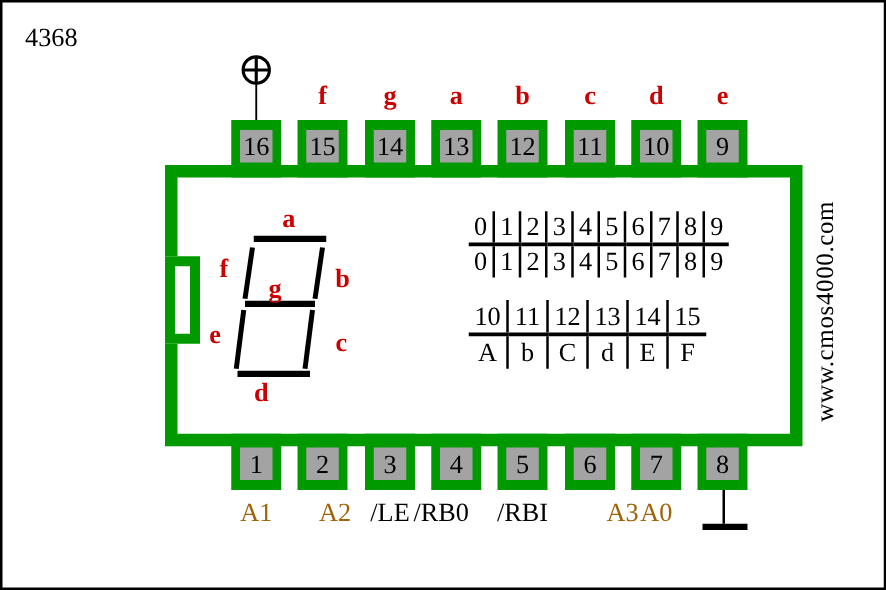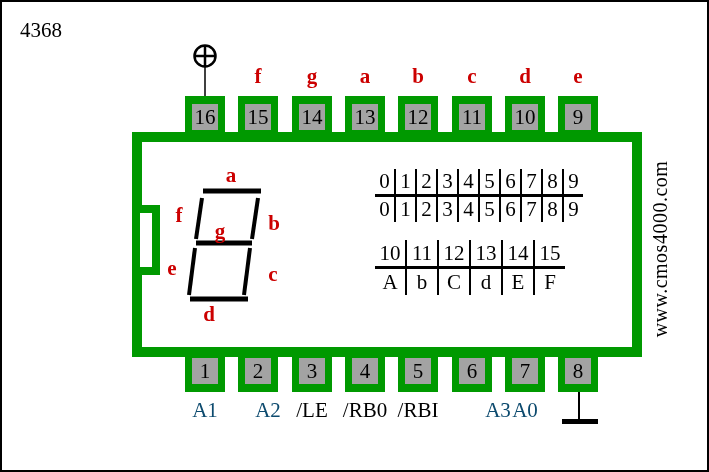--- a/index.html
+++ b/index.html
@@ -35,21 +35,21 @@
   .pin-bottom .pin-inner { margin-top:11px; }
 
   
   .top-letter {
     top:62px; transform:translateX(-50%);
     color:#cc0000; font-weight:bold; font-size:21px;
   }
 
   
   .pin-label { top:396px; transform:translateX(-50%); font-size:21px; }
-  .pin-label.blue { color:#0c4a6e; }
+  .pin-label.blue { color:#a16207; }
 
   
   .seg-letter {
     transform:translate(-50%,-50%);
     color:#cc0000; font-weight:bold; font-size:21px; z-index:4;
   }
 
   
   .decode-table { position:absolute; border-collapse:collapse; font-size:21px; z-index:4; }
   .decode-table td {
@@ -216,21 +216,21 @@
   <div class="abs pin pin-bottom" style="left:503px;">
       <div class="pin-inner">7</div>
     </div>
   <div class="abs pin pin-bottom" style="left:556px;">
       <div class="pin-inner">8</div>
     </div>
 
   <span class="abs pin-label blue" style="left:203px;">A1</span>
   <span class="abs pin-label blue" style="left:266px;">A2</span>
   <span class="abs pin-label" style="left:310px;">/LE</span>
-  <span class="abs pin-label" style="left:363px;">/RB0</span>
+  <span class="abs pin-label" style="left:351px;">/RB0</span>
   <span class="abs pin-label" style="left:416px;">/RBI</span>
   <span class="abs pin-label blue" style="left:496px;">A3</span>
   <span class="abs pin-label blue" style="left:523px;">A0</span>
 
   <span class="abs" style="left:558px; top:388px;">
     <svg width="40" height="36" viewBox="0 0 40 36">
       <line x1="19" y1="0" x2="19" y2="29" stroke="#000" stroke-width="2"></line>
       <line x1="2" y1="31.5" x2="38" y2="31.5" stroke="#000" stroke-width="5"></line>
     </svg>
   </span>

